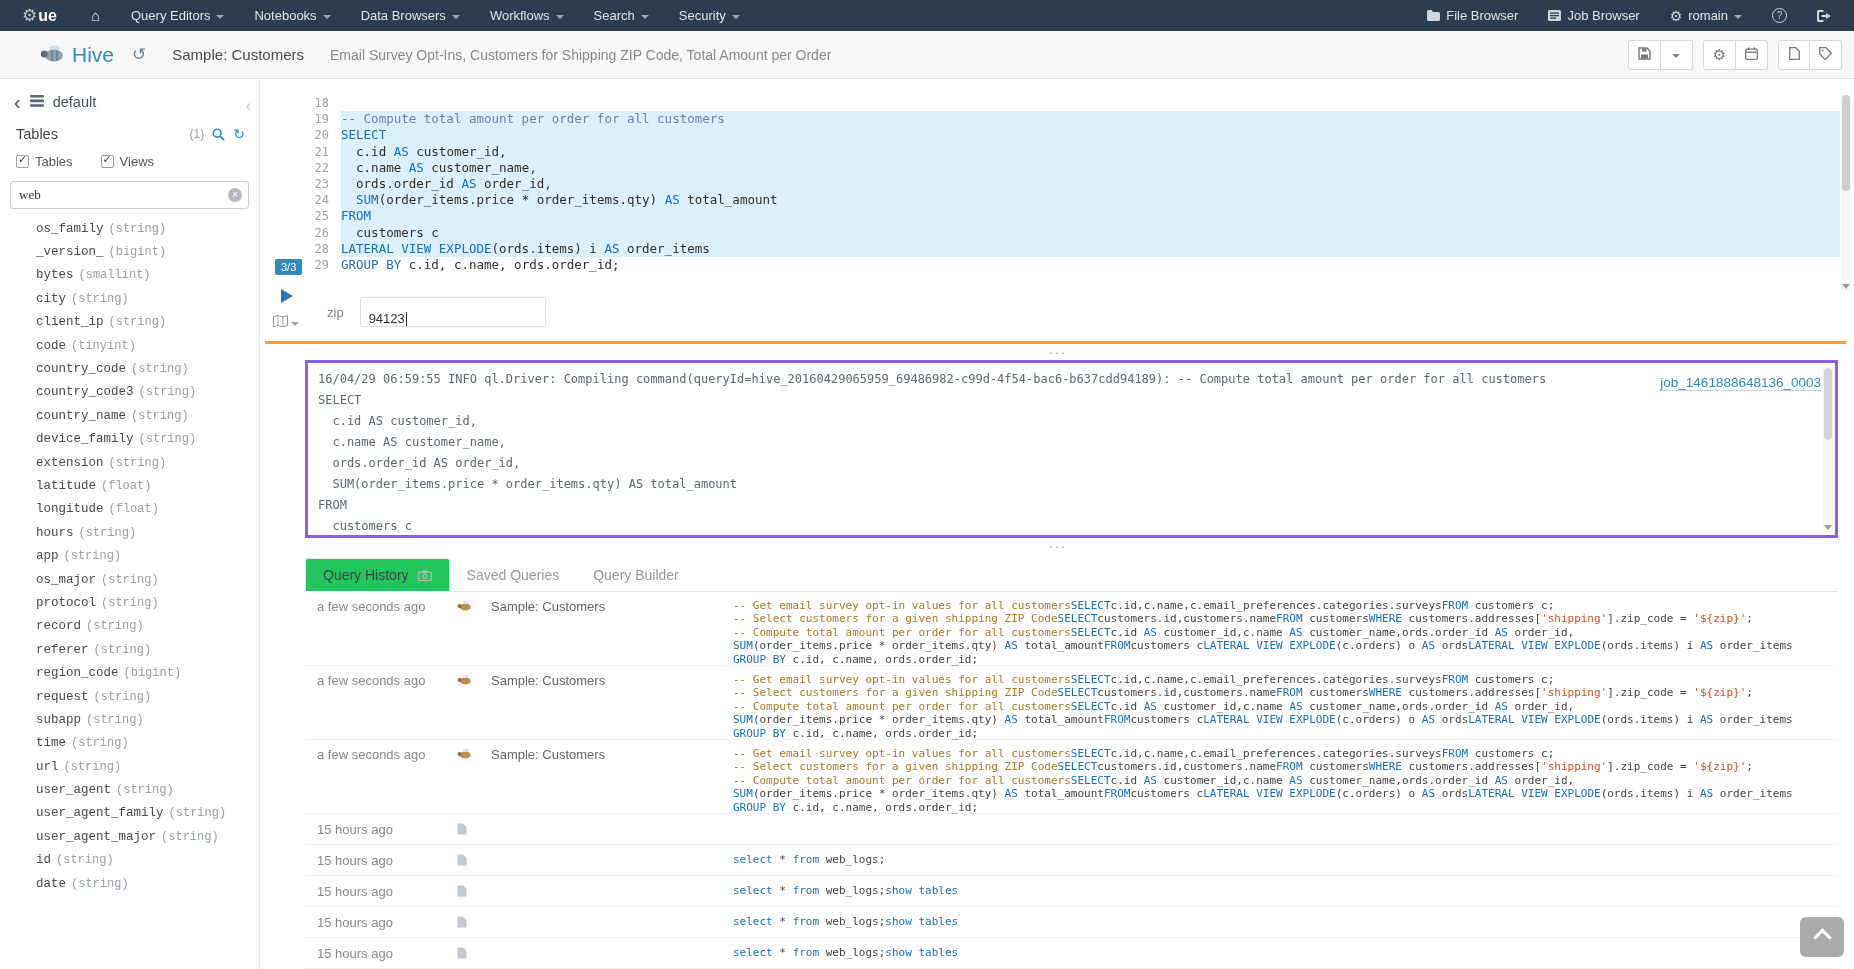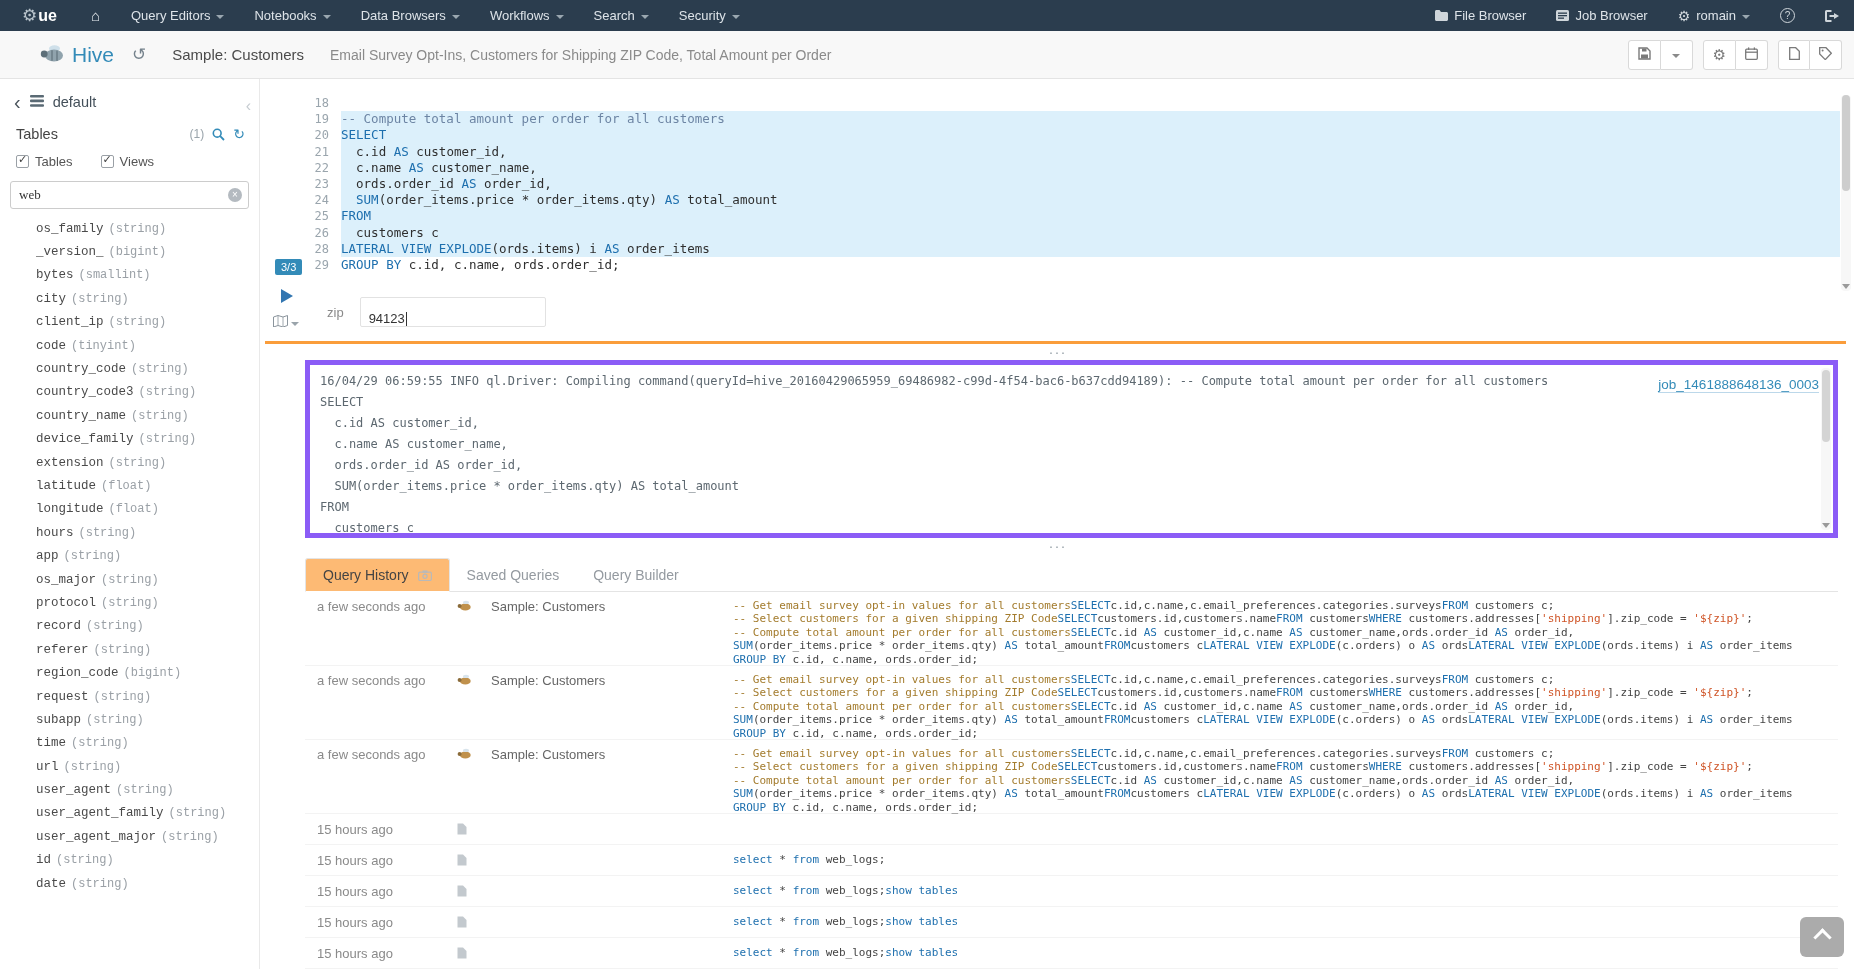--- a/index.html
+++ b/index.html
@@ -7,21 +7,21 @@
   body { position:relative; font-family:"Liberation Sans",sans-serif; font-size:13px; color:#333; background:#fff; }
 
   
   .navbar { position:absolute; top:0; left:0; right:0; height:31px; background:#2b3d4e; display:flex; align-items:center; color:#dde3e8; z-index:30; }
   .brand { display:flex; align-items:center; padding:0 18px 0 22px; font-size:16px; font-weight:bold; color:#fff; cursor:pointer; height:100%; }
   .brand .gear { font-weight:normal; color:#b9c4cc; font-size:17px; margin-right:1px; }
   .nav-item { padding:0 15px; height:100%; display:flex; align-items:center; gap:6px; font-size:13px; color:#dde3e8; cursor:pointer; white-space:nowrap; }
   .nav-home { font-size:15px; color:#e8edf0; padding:0 16px; }
   .nav-menus { display:flex; height:100%; }
   .caret { width:0; height:0; border-left:4px solid transparent; border-right:4px solid transparent; border-top:4px solid #9aa7b0; margin-top:2px; }
-  .nav-right { margin-left:auto; display:flex; height:100%; align-items:center; padding-right:0; }
+  .nav-right { margin-left:auto; display:flex; height:100%; align-items:center; padding-right:8px; }
   .nicon { display:flex; align-items:center; }
   .help-circle { width:15px; height:15px; border:1.3px solid #cfd6db; border-radius:50%; font-size:10px; display:flex; align-items:center; justify-content:center; color:#cfd6db; }
 
   
   .appbar { position:absolute; top:31px; left:0; right:0; height:48px; background:#f8f8f8; border-bottom:1px solid #e4e4e4; display:flex; align-items:center; z-index:20; }
   .hive-brand { display:flex; align-items:center; gap:7px; padding-left:40px; cursor:pointer; }
   .hive-name { color:#338bb8; font-size:21px; }
   .history-btn { margin-left:18px; color:#75828c; font-size:17px; cursor:pointer; }
   .query-name { margin-left:26px; font-size:15px; color:#4a4a4a; cursor:pointer; }
   .query-desc { margin-left:26px; font-size:14px; color:#8a8a8a; cursor:pointer; }
@@ -76,29 +76,29 @@
 
   .var-row { position:absolute; left:66px; top:218px; display:flex; align-items:center; gap:16px; }
   .var-label { color:#8a8a8a; font-size:13px; }
   .var-input { width:186px; height:30px; border:1px solid #e2e2e2; border-radius:2px; padding:0 8px; display:flex; align-items:flex-end; font-size:13px; color:#333; background:#fff; cursor:text; }
   .tcaret { width:1px; height:14px; background:#333; margin-left:1px; }
 
   .progress { position:absolute; left:4px; right:8px; top:262px; height:3px; background:#fa9d3b; }
   .grip { position:absolute; left:0; right:0; text-align:center; color:#9aa4ab; font-size:15px; letter-spacing:1px; height:12px; line-height:10px; cursor:row-resize; }
   .g1 { top:268px; } .g2 { top:462px; }
 
-  .logbox { position:absolute; left:44px; right:16px; top:281px; height:178px; border:5px solid #8b5cf6; background:#fff; padding:6px 10px; overflow:hidden; }
+  .logbox { position:absolute; left:44px; right:16px; top:281px; height:178px; border:3px solid #8b5cf6; background:#fff; padding:6px 10px; overflow:hidden; }
   .log-line { font:12px/21px "DejaVu Sans Mono","Liberation Mono",monospace; color:#5d6870; white-space:pre; }
   .job-link { position:absolute; right:14px; top:12px; color:#338bb8; font-size:13.5px; border-bottom:1px solid #bcd8ea; cursor:pointer; }
   .log-scroll { position:absolute; right:2px; top:3px; bottom:3px; width:10px; background:#f7f7f7; border-radius:4px; }
   .log-scroll .thumb { position:absolute; left:1px; top:2px; width:8px; height:72px; background:#d4d4d4; border-radius:4px; }
 
   .tabs { position:absolute; left:44px; right:16px; top:478px; height:35px; border-bottom:1px solid #e4e4e4; display:flex; align-items:flex-end; }
   .tab { padding:8px 17px; font-size:14px; color:#949aa0; cursor:pointer; display:flex; align-items:center; gap:9px; }
-  .tab.active { color:#444; background:#fdba74; border:1px solid #e4e4e4; border-bottom:1px solid #fff; border-radius:3px 3px 0 0; margin-bottom:-1px; }
+  .tab.active { color:#444; background:#22c55e; border:1px solid #e4e4e4; border-bottom:1px solid #fff; border-radius:3px 3px 0 0; margin-bottom:-1px; }
   .tab-icon { display:flex; align-items:center; }
 
   .history { position:absolute; left:44px; right:16px; top:513px; bottom:0; overflow:hidden; }
   .h-row { display:flex; align-items:flex-start; height:31px; padding-top:8px; border-bottom:1px solid #f3f3f3; cursor:pointer; }
   .h-row.tall { height:74px; padding-top:7px; }
   .h-time { width:152px; flex:none; padding-left:12px; font-size:13px; color:#8a8a8a; }
   .h-icon { width:34px; flex:none; display:flex; justify-content:flex-start; padding-top:1px; }
   .h-name { width:242px; flex:none; font-size:13px; color:#666; }
   .h-query { flex:1; padding-right:8px; font:11px/13.4px "DejaVu Sans Mono","Liberation Mono",monospace; color:#444; white-space:pre-wrap; word-break:break-word; }
   .history .seg-kw { color:#1d6fae; }

